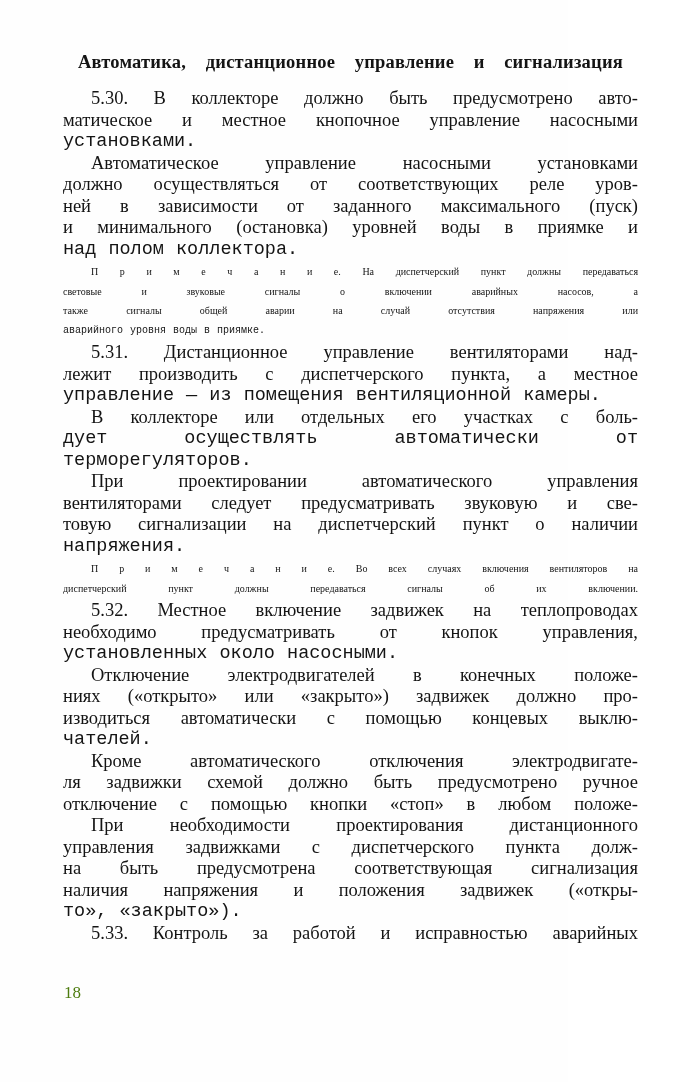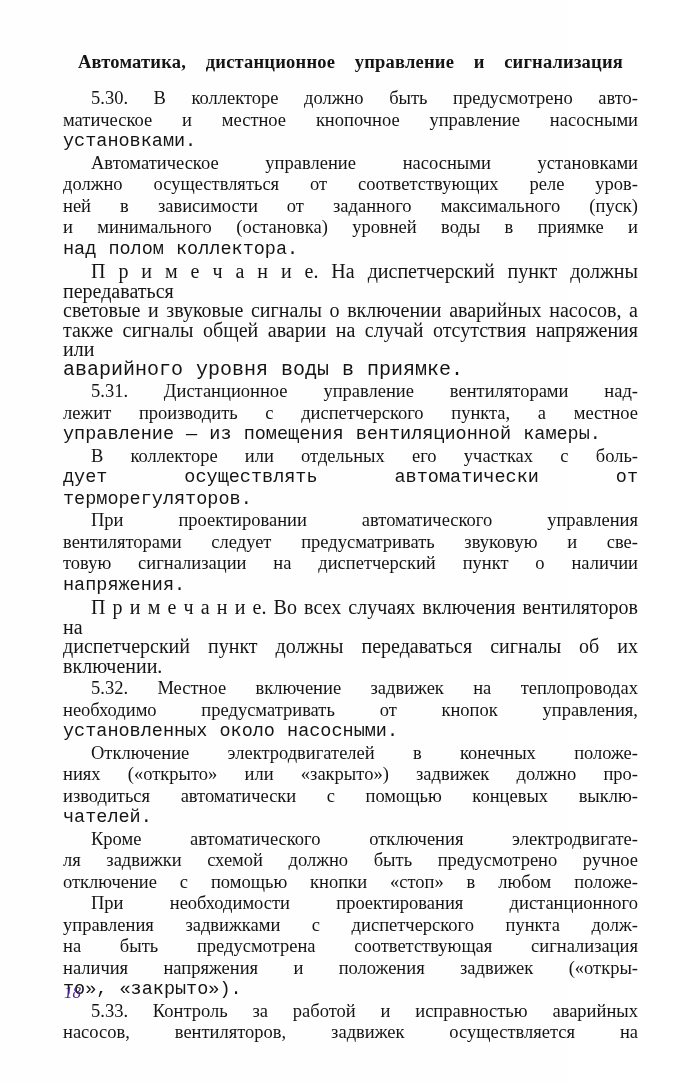--- a/index.html
+++ b/index.html
@@ -45,41 +45,40 @@
     word-spacing: 1px;
   }
   .para.body .line {
     font-size: 18.5px;
     line-height: 21.5px;
   }
   .para.note {
     margin: 2px 0;
   }
   .para.note .line {
-    font-size: 20px;
+    font-size: 10px;
     line-height: 19.5px;
   }
   .para .line.first {
     text-indent: 28px;
   }
   .para .line.para-end {
     text-align-last: left;
     font-family: Liberation Mono, monospace;
   }
   .para .line b {
     font-weight: normal;
   }
   .page-number {
     position: absolute;
     left: 64px;
     top: 983px;
     font-size: 17px;
     line-height: 20px;
-    color: #4c1d95;
-    font-style: italic;
+    color: #4d7c0f;
   }
 </style>
 </head>
 <body style="color: rgb(20, 20, 20);">
 
 <div class="page" style="background: rgb(254, 254, 254);">
   <div class="content">
     <h1 class="heading">Автоматика, дистанционное управление и сигнализация</h1>
     <div>
         <div class="para body">
@@ -137,18 +136,17 @@
         </div>
         <div class="para body">
           <div class="line first">При необходимости проектирования дистанционного</div>
           <div class="line">управления задвижками с диспетчерского пункта долж-</div>
           <div class="line">на быть предусмотрена соответствующая сигнализация</div>
           <div class="line">наличия напряжения и положения задвижек («откры-</div>
           <div class="line para-end">то», «закрыто»).</div>
         </div>
         <div class="para body">
           <div class="line first"><b>5.33.</b> Контроль за работой и исправностью аварийных</div>
-          <div class="line">насосов, вентиляторов, задвижек осуществляется на</div>
         </div>
       </div>
   </div>
   <div class="page-number">18</div>
 </div>
 
 </body></html>

